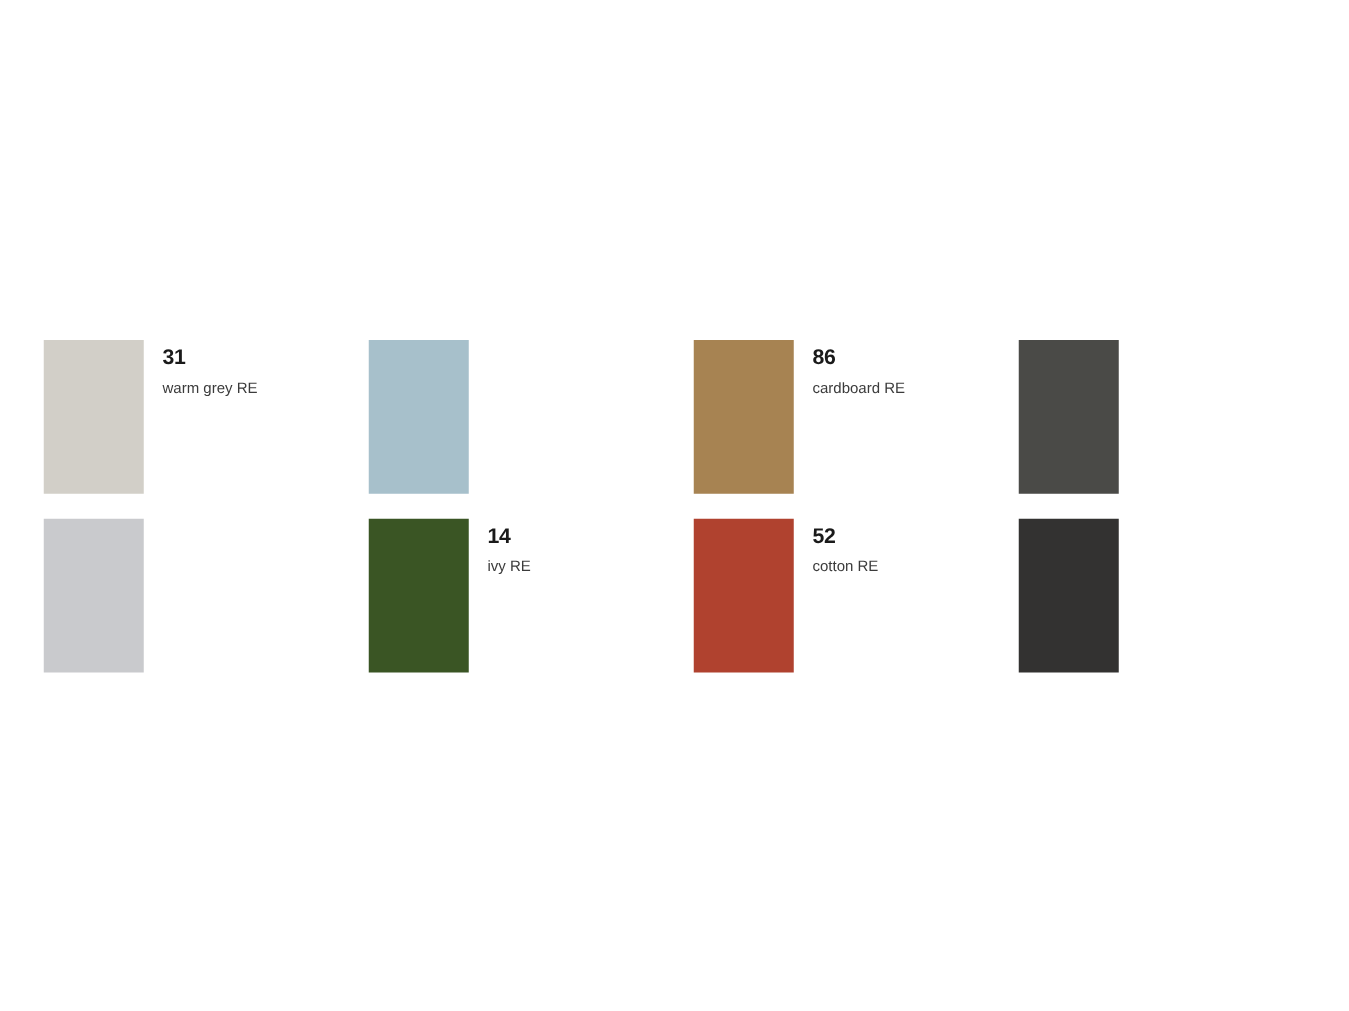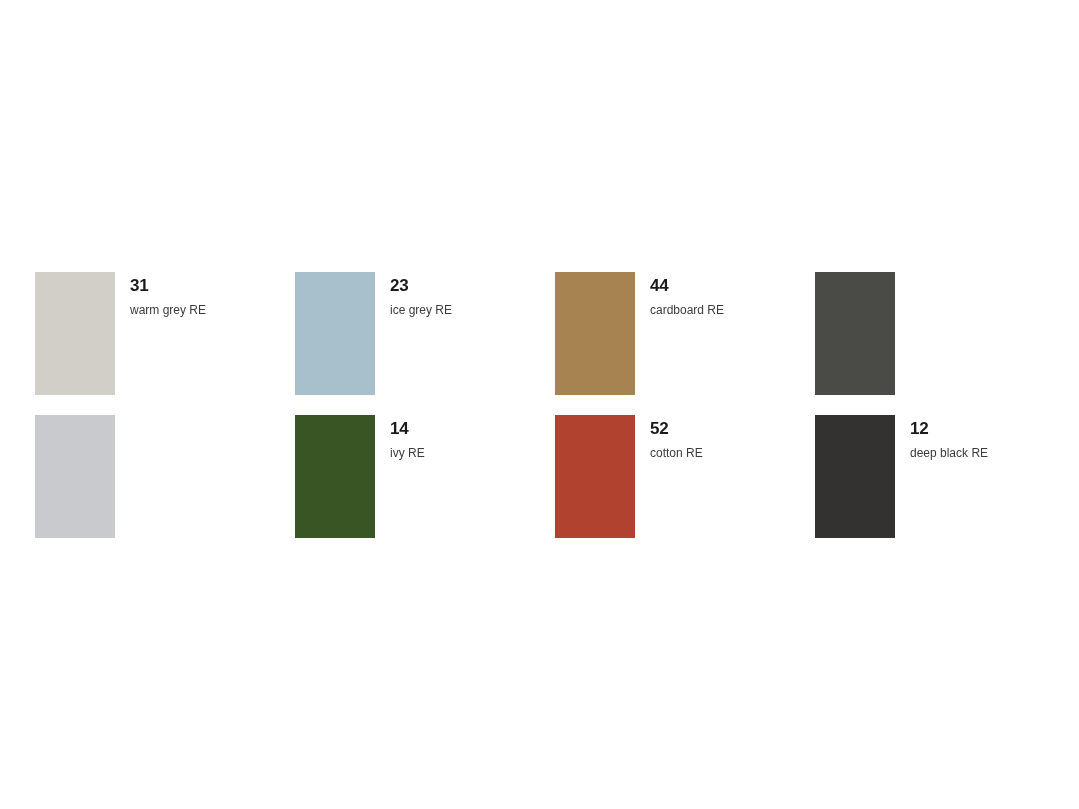--- a/index.html
+++ b/index.html
@@ -81,30 +81,26 @@
     <div class="swatch-item">
       <div class="swatch-chip" style="background-color: rgb(210, 207, 200);"></div>
       <div class="swatch-caption">
         <span class="swatch-code">31</span>
         <span class="swatch-name">warm grey RE</span>
       </div>
     </div>
 
     <div class="swatch-item">
       <div class="swatch-chip" style="background-color: rgb(167, 192, 203);"></div>
-      <div class="swatch-caption">
-        <span class="swatch-code">23</span>
-        <span class="swatch-name">ice grey RE</span>
-      </div>
     </div>
 
     <div class="swatch-item">
       <div class="swatch-chip" style="background-color: rgb(167, 131, 82);"></div>
       <div class="swatch-caption">
-        <span class="swatch-code">44</span>
+        <span class="swatch-code">86</span>
         <span class="swatch-name">cardboard RE</span>
       </div>
     </div>
 
     <div class="swatch-item">
       <div class="swatch-chip" style="background-color: rgb(74, 74, 71);"></div>
     </div>
 
   </div>
 
@@ -125,21 +121,17 @@
     <div class="swatch-item">
       <div class="swatch-chip" style="background-color: rgb(176, 66, 47);"></div>
       <div class="swatch-caption">
         <span class="swatch-code">52</span>
         <span class="swatch-name">cotton RE</span>
       </div>
     </div>
 
     <div class="swatch-item">
       <div class="swatch-chip" style="background-color: rgb(51, 50, 49);"></div>
-      <div class="swatch-caption">
-        <span class="swatch-code">12</span>
-        <span class="swatch-name">deep black RE</span>
-      </div>
     </div>
 
   </div>
 
 </div>
 
 </body></html>

